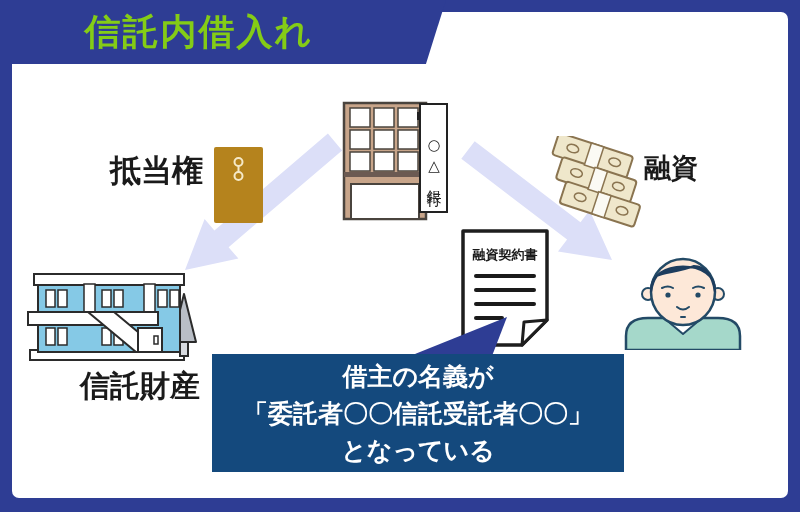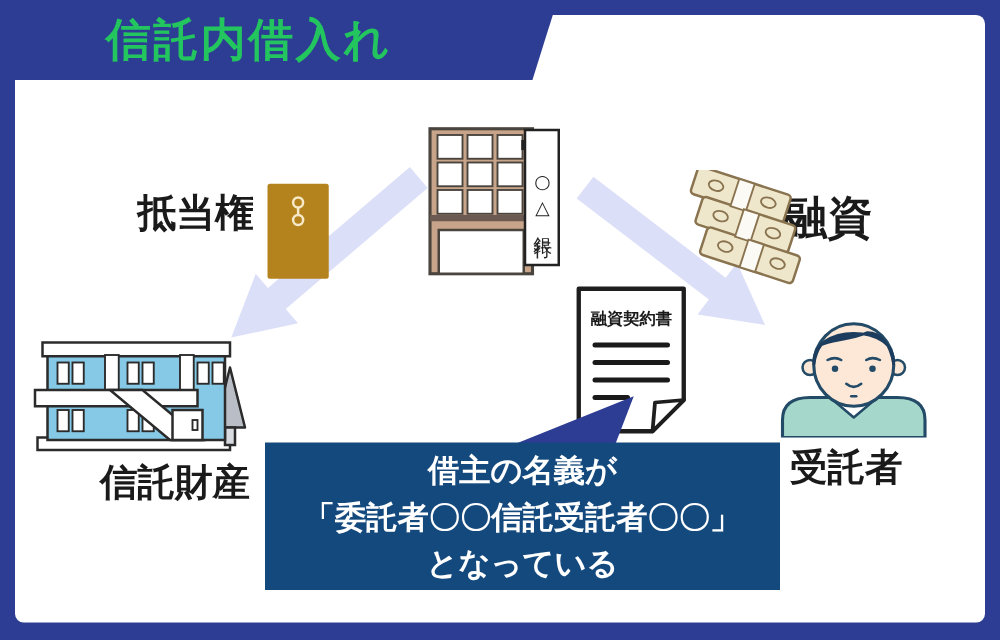--- a/index.html
+++ b/index.html
@@ -10,31 +10,31 @@
   .content{
     position:absolute;left:12px;top:12px;right:12px;bottom:14px;
     background:#ffffff;border-radius:7px;
   }
   .banner{
     position:absolute;left:0;top:0;width:446px;height:64px;background:#2e3d94;
     clip-path:polygon(0 0,100% 0,95.5% 100%,0 100%);
     z-index:6;display:flex;align-items:center;justify-content:center;
   }
   .banner-title{
-    color:#22c55e;font-size:36px;font-weight:bold;letter-spacing:2px;
+    color:#84cc16;font-size:36px;font-weight:bold;letter-spacing:2px;
     padding-right:48px;white-space:nowrap;
   }
   .layer{position:absolute;left:0;top:0;width:800px;height:512px;pointer-events:none;}
   .z1{z-index:1}.z2{z-index:2}.z4{z-index:4}
   .abs{position:absolute;}
   .label{
     position:absolute;color:#1a1a1a;font-weight:bold;white-space:nowrap;z-index:2;
   }
   .label-mortgage{left:110px;top:150px;font-size:31px;font-family:Liberation Serif, serif;}
-  .label-loan{left:626px;top:150px;font-size:36px;}
+  .label-loan{left:644px;top:150px;font-size:27px;}
   .label-property{left:38px;top:366px;width:162px;text-align:right;font-size:30px;}
   .label-trustee{left:620px;top:354px;width:114px;text-align:center;font-size:30px;}
   .envelope{
     position:absolute;left:214px;top:147px;width:49px;height:76px;
     background:#b5831d;border-radius:2px;z-index:2;
   }
   .bank-sign-text{
     position:absolute;left:421px;top:108px;width:26px;height:104px;z-index:3;
     writing-mode:vertical-rl;text-orientation:upright;
     font-size:15px;color:#222;letter-spacing:3px;text-align:center;line-height:26px;
@@ -168,21 +168,20 @@
     <circle cx="102" cy="48" r="6" fill="#fde8d8" stroke="#234a66" stroke-width="2"></circle>
     <ellipse cx="67" cy="46" rx="32" ry="33" fill="#fde8d8" stroke="#234a66" stroke-width="2.5"></ellipse>
     <path d="M35,46 C32,12 102,12 99,46 C96,28 88,20 78,20 C64,26 48,26 41,30 C38,34 36,40 35,46 Z" fill="#1d3d5e" stroke="#1d3d5e" stroke-width="2"></path>
     <path d="M46,42 Q52,39 57,42" fill="none" stroke="#234a66" stroke-width="2" stroke-linecap="round"></path>
     <path d="M77,42 Q82,39 88,42" fill="none" stroke="#234a66" stroke-width="2" stroke-linecap="round"></path>
     <circle cx="52" cy="49" r="2.6" fill="#234a66"></circle>
     <circle cx="82" cy="49" r="2.6" fill="#234a66"></circle>
     <path d="M61,61 Q67,66 73,61" fill="none" stroke="#234a66" stroke-width="2" stroke-linecap="round"></path>
     <path d="M65,71 L69,71" stroke="#234a66" stroke-width="2" stroke-linecap="round"></path>
   </svg>
-  <div class="label label-trustee">受託者</div>
 
   <svg class="layer z4" viewBox="0 0 800 512">
     <polygon points="410,356 492,356 507,317" fill="#2e3d94"></polygon>
   </svg>
 
   <div class="callout-box">
     <div class="callout-line">借主の名義が</div>
     <div class="callout-line">「委託者〇〇信託受託者〇〇」</div>
     <div class="callout-line">となっている</div>
   </div>

